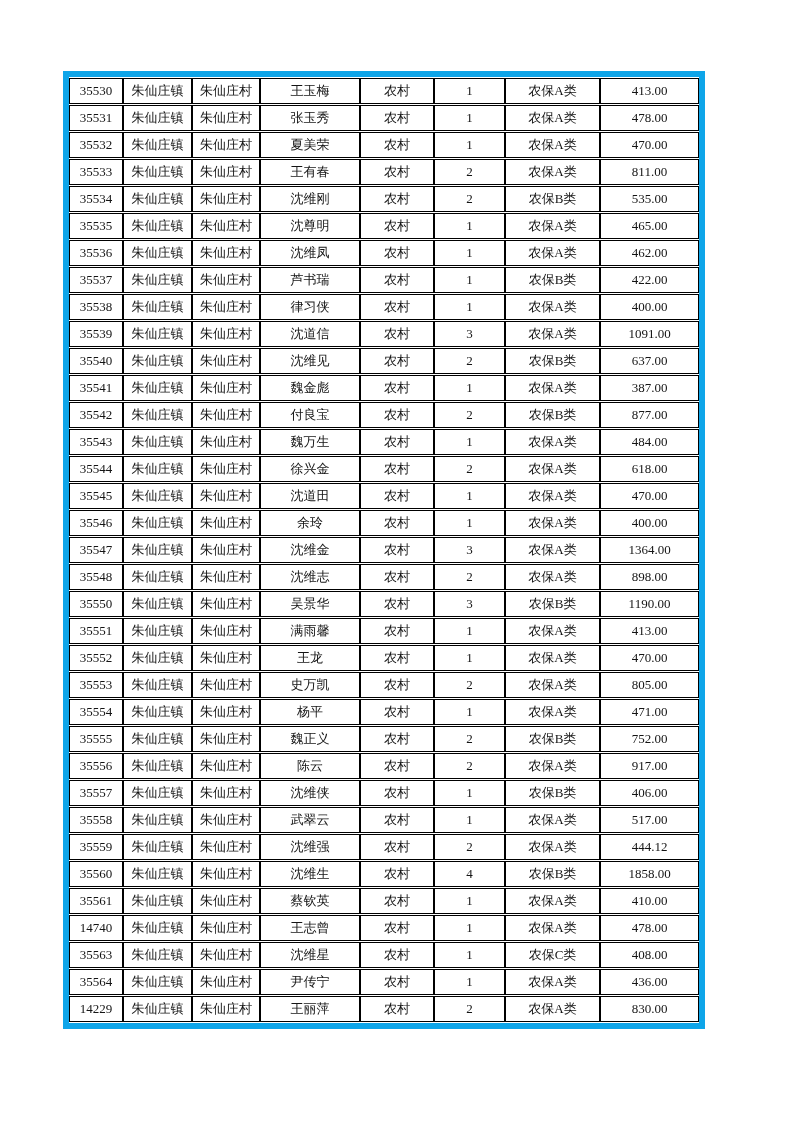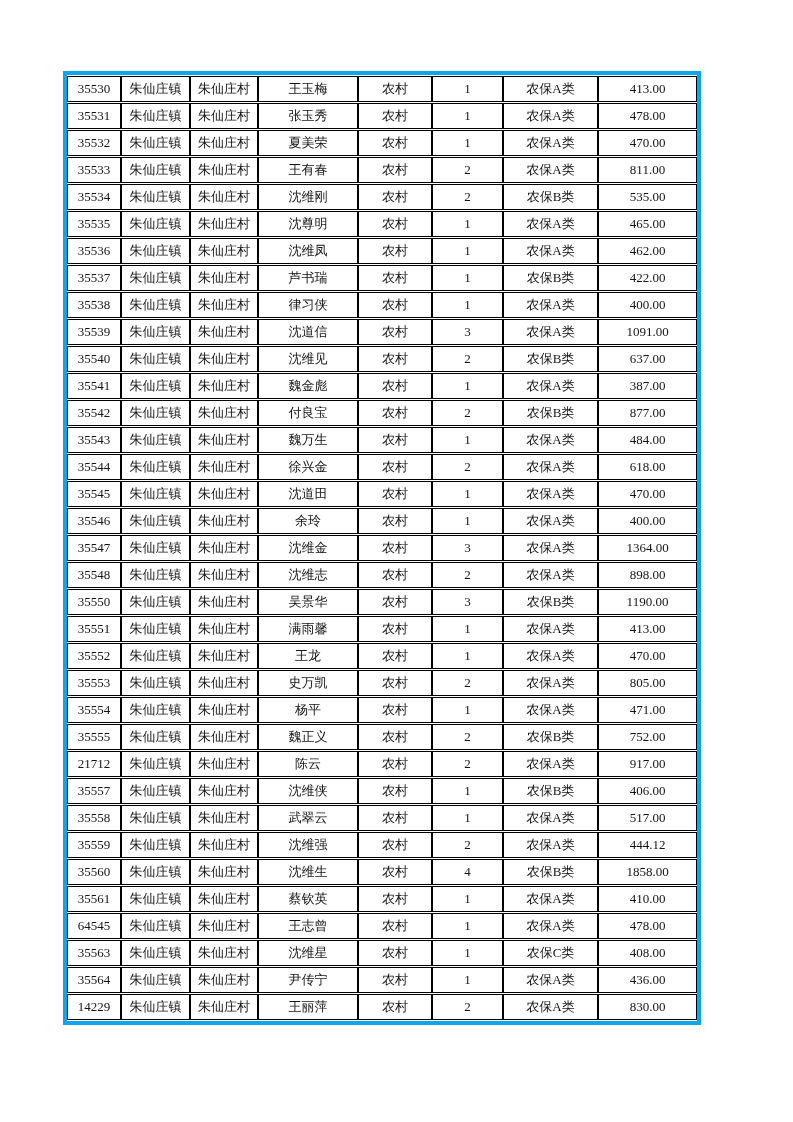--- a/index.html
+++ b/index.html
@@ -16,21 +16,21 @@
     font-family: "Liberation Serif", "DejaVu Serif", serif;
   }
   table.roster {
     position: absolute;
     left: 63px;
     top: 71px;
     width: 630px;
     table-layout: fixed;
     border-collapse: separate;
     border-spacing: 0 1px;
-    border: 4px solid #0ea5e9;
+    border: 6px solid #0ea5e9;
   }
   table.roster td {
     border: 1px solid #000000;
     height: 24px;
     padding: 0 2px;
     text-align: center;
     vertical-align: middle;
     font-size: 13px;
     line-height: 24px;
     color: #141414;
@@ -298,21 +298,21 @@
           <td>35555</td>
           <td>朱仙庄镇</td>
           <td>朱仙庄村</td>
           <td>魏正义</td>
           <td>农村</td>
           <td>2</td>
           <td>农保B类</td>
           <td>752.00</td>
         </tr>
         <tr>
-          <td>21712</td>
+          <td>35556</td>
           <td>朱仙庄镇</td>
           <td>朱仙庄村</td>
           <td>陈云</td>
           <td>农村</td>
           <td>2</td>
           <td>农保A类</td>
           <td>917.00</td>
         </tr>
         <tr>
           <td>35557</td>
@@ -358,21 +358,21 @@
           <td>35561</td>
           <td>朱仙庄镇</td>
           <td>朱仙庄村</td>
           <td>蔡钦英</td>
           <td>农村</td>
           <td>1</td>
           <td>农保A类</td>
           <td>410.00</td>
         </tr>
         <tr>
-          <td>64545</td>
+          <td>14740</td>
           <td>朱仙庄镇</td>
           <td>朱仙庄村</td>
           <td>王志曾</td>
           <td>农村</td>
           <td>1</td>
           <td>农保A类</td>
           <td>478.00</td>
         </tr>
         <tr>
           <td>35563</td>

